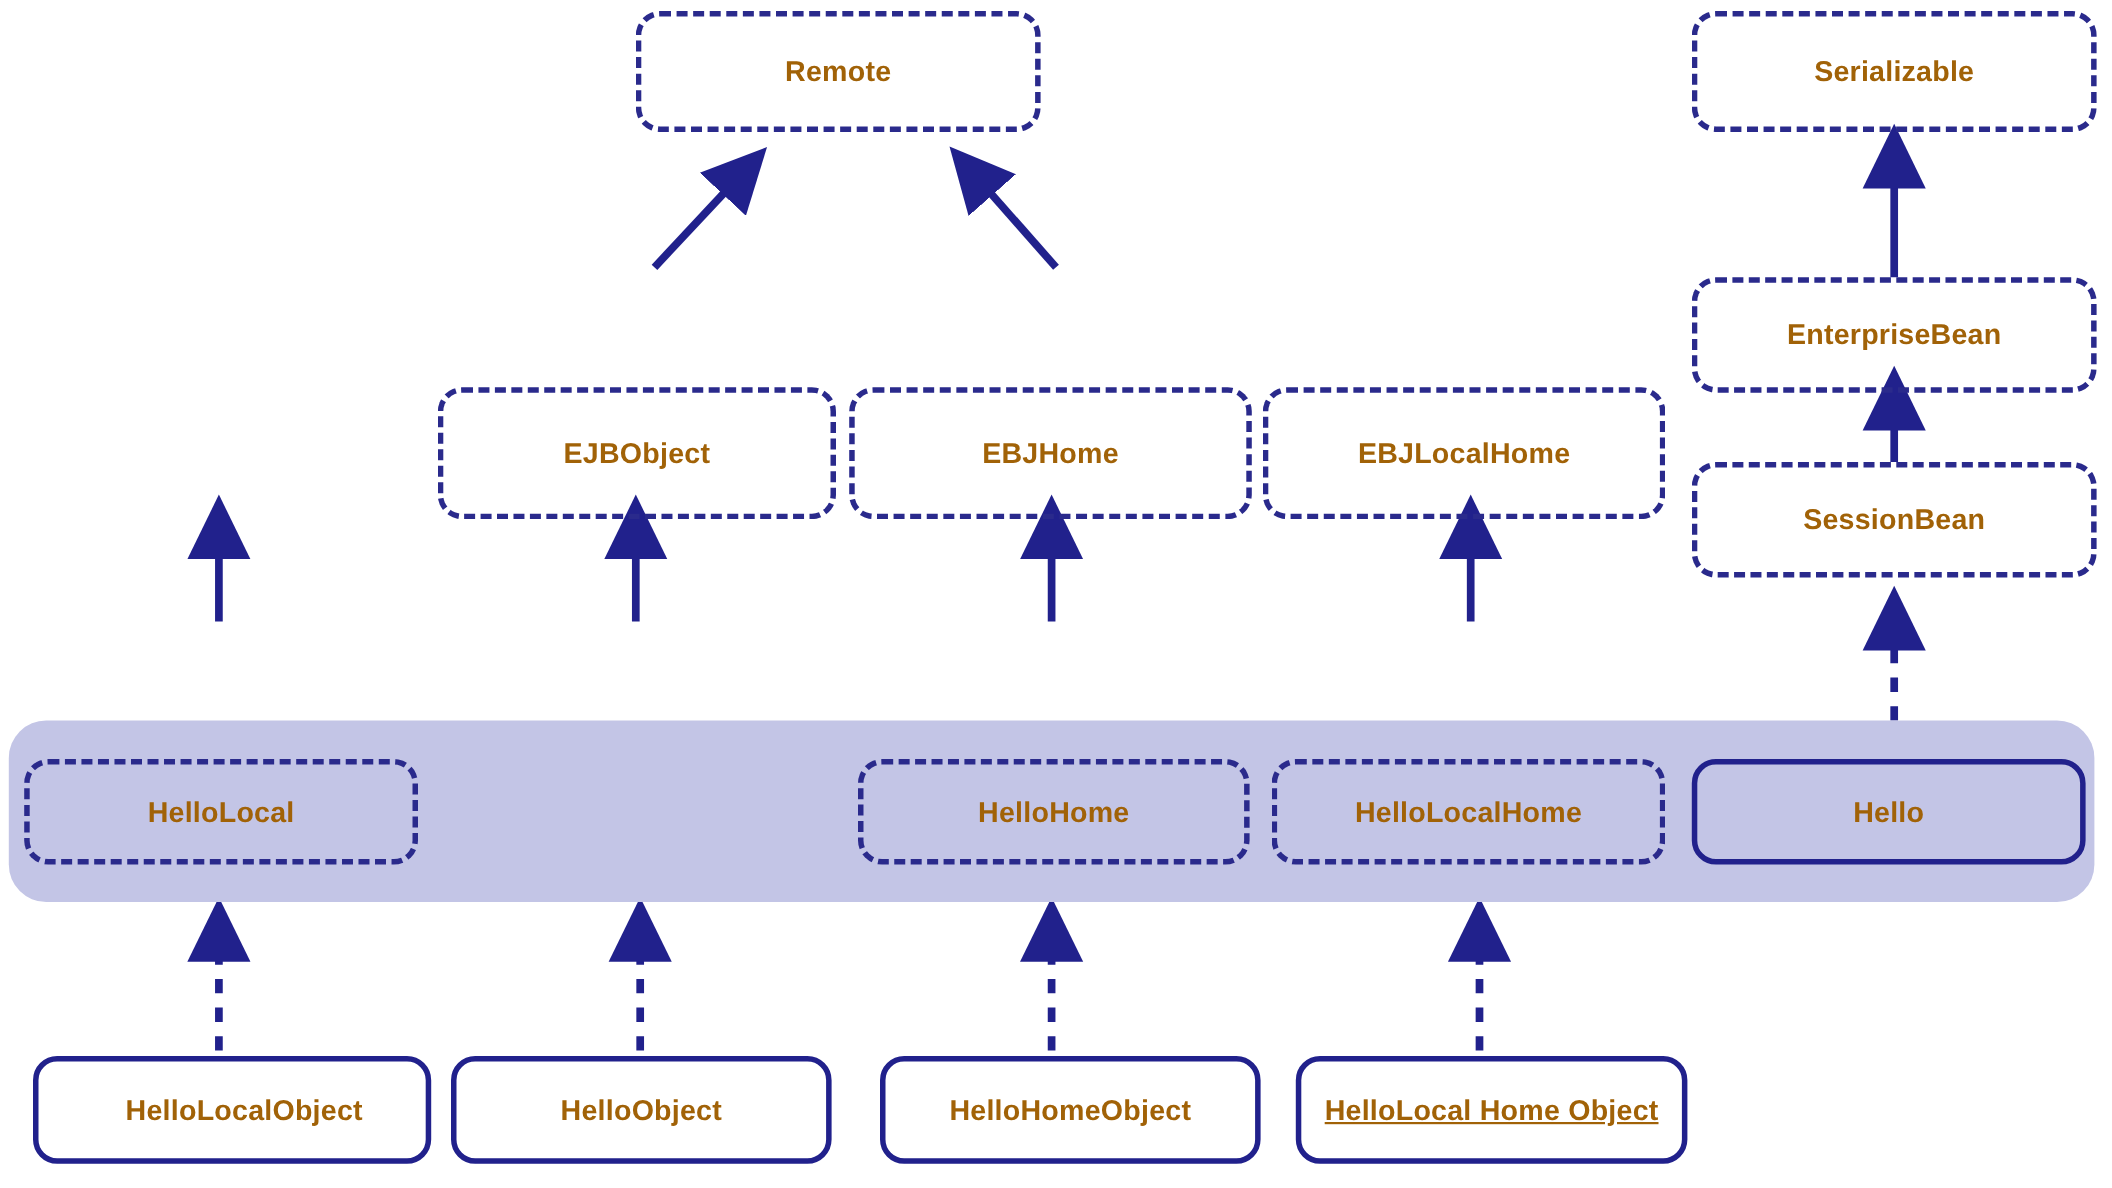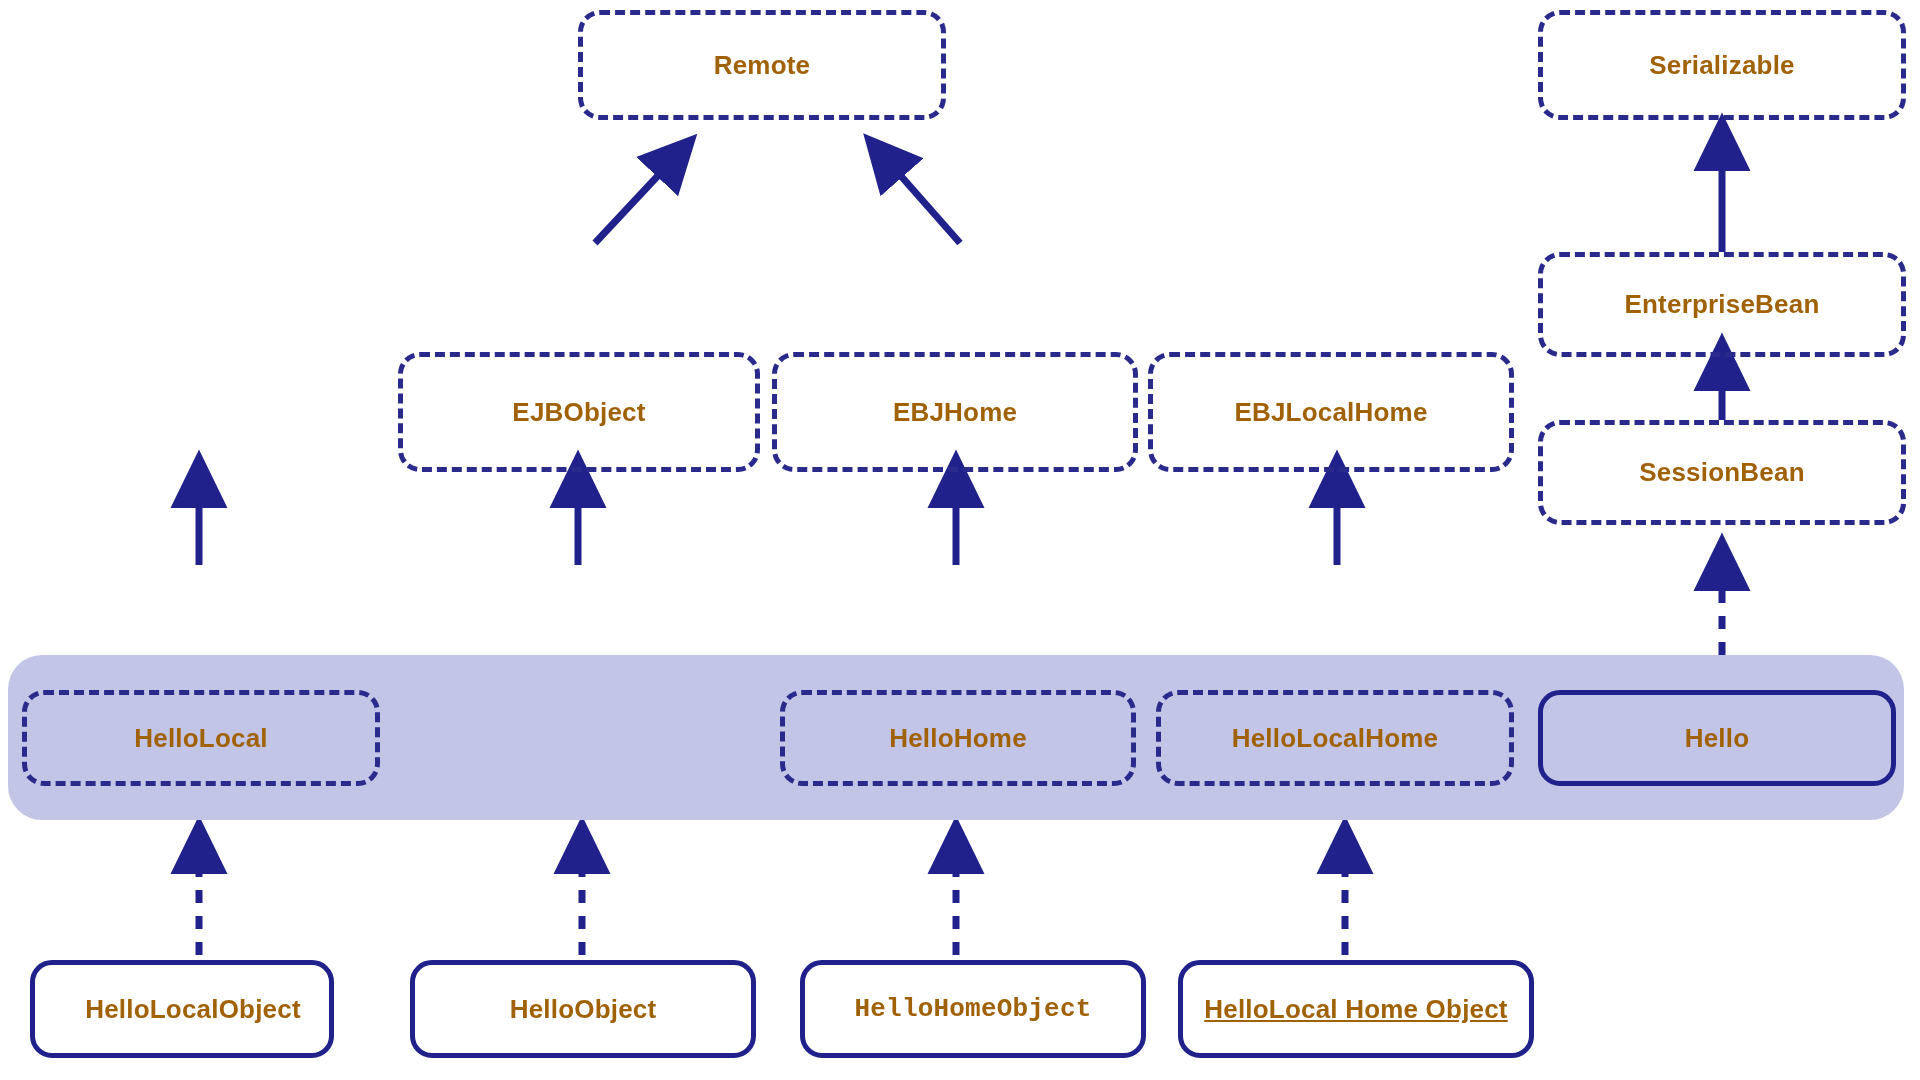--- a/index.html
+++ b/index.html
@@ -157,29 +157,29 @@
   </div>
 
   <div class="node interface on-band" style="left:1156px; top:690px; width:358px; height:96px;">
     <span class="node-label">HelloLocalHome</span>
   </div>
 
   <div class="node klass on-band" style="left:1538px; top:690px; width:358px; height:96px;">
     <span class="node-label">Hello</span>
   </div>
 
-  <div class="node klass" style="left:30px; top:960px; width:304px; height:98px;padding-left:32px;">
+  <div class="node klass" style="left:30px; top:960px; width:362px; height:98px;padding-left:32px;">
     <span class="node-label">HelloLocalObject</span>
   </div>
 
   <div class="node klass" style="left:410px; top:960px; width:346px; height:98px;">
     <span class="node-label">HelloObject</span>
   </div>
 
-  <div class="node klass" style="left:800px; top:960px; width:346px; height:98px;font-family:Liberation Mono, monospace;">
+  <div class="node klass" style="left:800px; top:960px; width:346px; height:98px;">
     <span class="node-label">HelloHomeObject</span>
   </div>
 
   <div class="node klass" style="left:1178px; top:960px; width:356px; height:98px;text-decoration:underline;">
     <span class="node-label">HelloLocal Home Object</span>
   </div>
 
 </div>
 
 </body></html>

